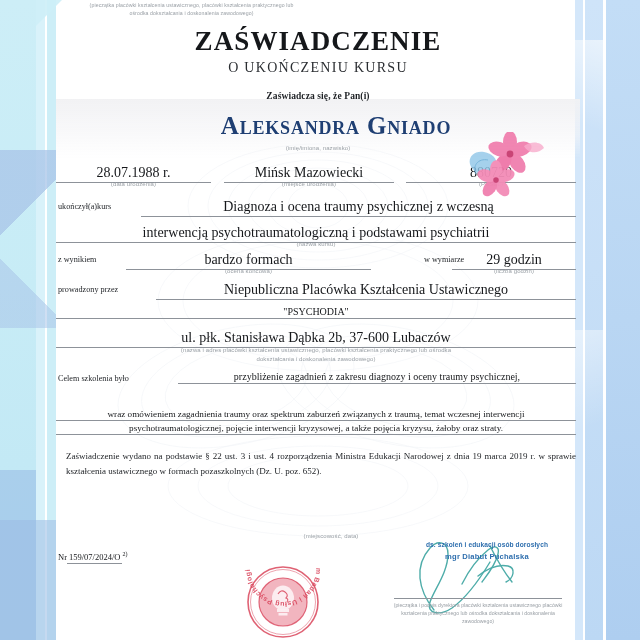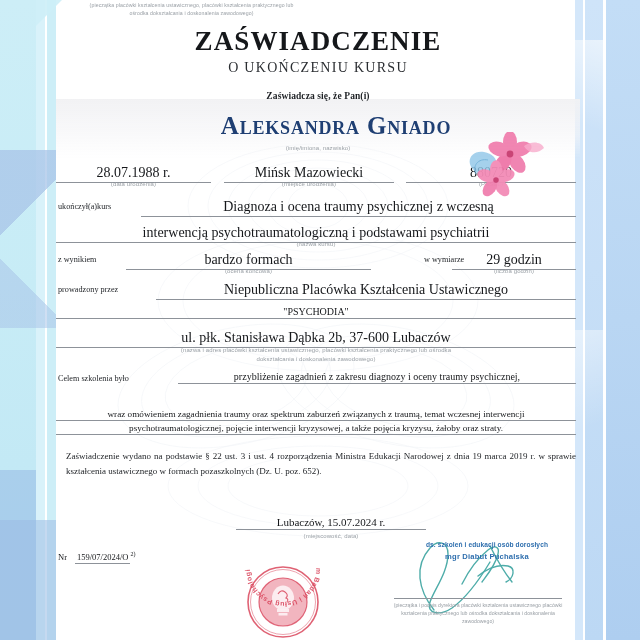--- a/index.html
+++ b/index.html
@@ -100,21 +100,21 @@
   .place-date{
     position:absolute;left:180px;width:190px;top:516px;
     border-bottom:.8px solid #8d9299;text-align:center;
     font-size:11px;color:#15171a;padding-bottom:1px;
   }
   .place-cap{position:absolute;left:180px;width:190px;top:533px;}
 
   .nr{
     position:absolute;left:2px;top:551px;font-size:8.5px;color:#15171a;
   }
-  .nr u{text-decoration:none;border-bottom:.8px solid #8d9299;padding:0 2px 1px 2px;margin-left:8px;}
+  .nr u{text-decoration:none;border-bottom:.8px solid #8d9299;padding:0 2px 1px 2px;}
   .nr sup{font-size:6px;}
 
   
   .dir{position:absolute;right:-4px;top:538px;width:196px;height:100px;}
   .dir-line{position:absolute;left:6px;right:22px;top:60px;border-top:.8px solid #8d9299;}
   .dir-cap{
     position:absolute;left:0;right:16px;top:64px;
     font-family:"Liberation Sans", sans-serif;
     font-size:5.2px;line-height:1.5;color:#9aa0a6;text-align:center;
   }
@@ -238,21 +238,20 @@
 
     <div class="row">
       <div class="lbl" style="left:2px;top:374px;">Celem szkolenia było</div>
       <div class="fld" style="left:122px;width:398px;top:371px;font-size:10px;">przybliżenie zagadnień z zakresu diagnozy i oceny traumy psychicznej,</div>
       <div class="fld" style="left:0;width:520px;top:397px;font-size:9.2px;margin-top:12px;">wraz omówieniem zagadnienia traumy oraz spektrum zaburzeń związanych z traumą, temat wczesnej interwencji</div>
       <div class="fld" style="left:0;width:520px;top:423px;font-size:9.2px;">psychotraumatologicznej, pojęcie interwencji kryzysowej, a także pojęcia kryzysu, żałoby oraz straty.</div>
     </div>
 
     <div class="legal">Zaświadczenie wydano na podstawie § 22 ust. 3 i ust. 4 rozporządzenia Ministra Edukacji Narodowej z dnia 19 marca 2019 r. w sprawie kształcenia ustawicznego w formach pozaszkolnych (Dz. U. poz. 652).</div>
 
-    <div class="place-date">Lubaczów, 15.07.2024 r.</div>
     <div class="caption place-cap">(miejscowość, data)</div>
 
     <div class="nr">
       <span>Nr</span><u>159/07/2024/O</u><sup>2)</sup>
     </div>
 
     <div class="dir">
       <svg class="sig" viewBox="0 0 130 86">
         <g fill="none" stroke="#2f9e9a" stroke-width="1.4" opacity="0.85" stroke-linecap="round">
           <path d="M30 78 C14 58 10 34 26 16 C34 7 44 10 44 22 C44 40 30 58 26 70 C22 82 36 84 48 76 C62 66 74 50 86 30"></path>

